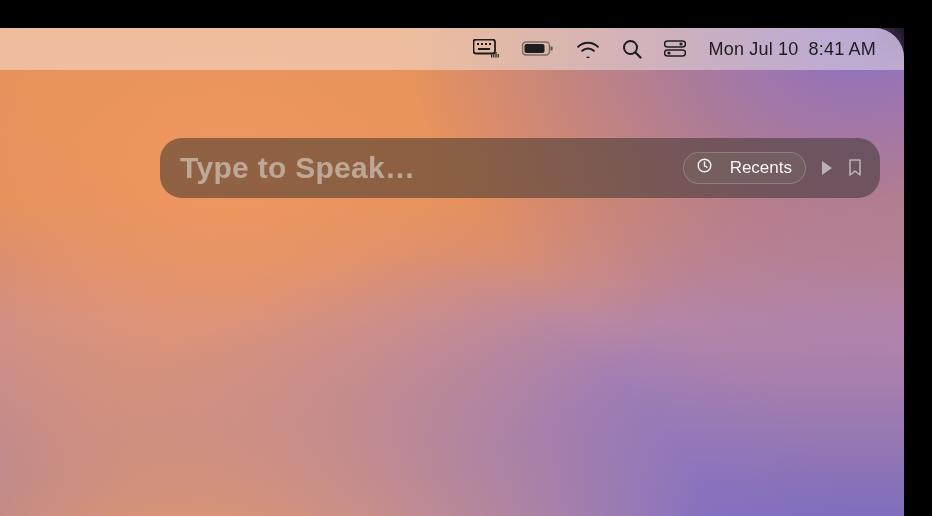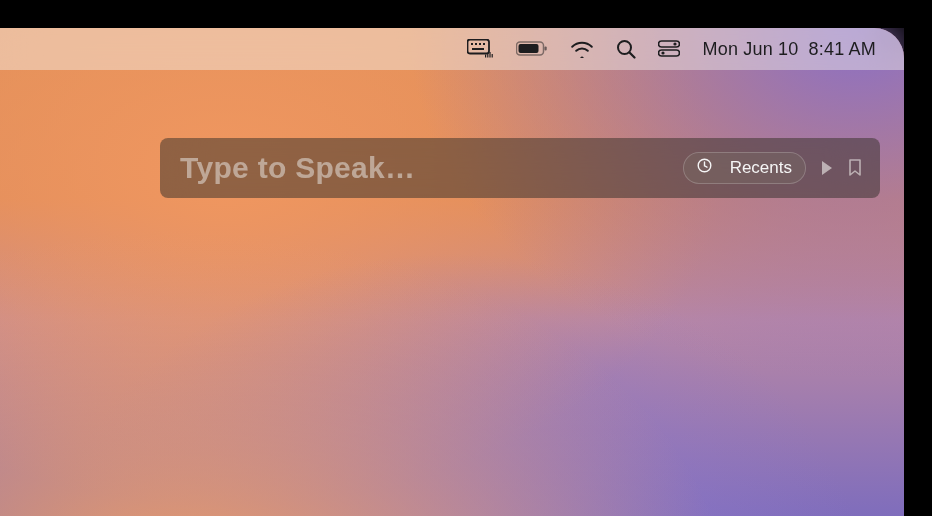--- a/index.html
+++ b/index.html
@@ -66,21 +66,21 @@
       letter-spacing: 0.2px;
     }
     .speech-panel {
       position: absolute;
       top: 110px;
       left: 160px;
       width: 720px;
       height: 60px;
       background: rgba(50, 45, 40, 0.5);
       backdrop-filter: blur(25px);
-      border-radius: 8px;
+      border-radius: 22px;
       display: flex;
       align-items: center;
       padding: 0 18px 0 20px;
       gap: 14px;
     }
     .speech-input {
       flex: 1;
       background: transparent;
       border: none;
       outline: none;
@@ -158,21 +158,21 @@
       </div>
       <div class="menubar-icon">
         <svg width="22" height="18" viewBox="0 0 22 18">
           <rect x="0.5" y="1" width="21" height="6" rx="3" fill="none" stroke="#1d1d1f" stroke-width="1.6"></rect>
           <circle cx="17" cy="4" r="1.6" fill="#1d1d1f"></circle>
           <rect x="0.5" y="10" width="21" height="6" rx="3" fill="none" stroke="#1d1d1f" stroke-width="1.6"></rect>
           <circle cx="5" cy="13" r="1.6" fill="#1d1d1f"></circle>
         </svg>
       </div>
       <div class="menubar-datetime">
-        <span>Mon Jun 10</span>
+        <span>Mon Jul 10</span>
         <span>8:41 AM</span>
       </div>
     </div>
 
     <div class="speech-panel">
       <input class="speech-input" type="text" placeholder="Type to Speak…" style="">
       <div class="recents-pill">
         <span>
           <svg width="15" height="15" viewBox="0 0 15 15">
             <circle cx="7.5" cy="7.5" r="6.3" fill="none" stroke="#f5f5f5" stroke-width="1.4"></circle>

